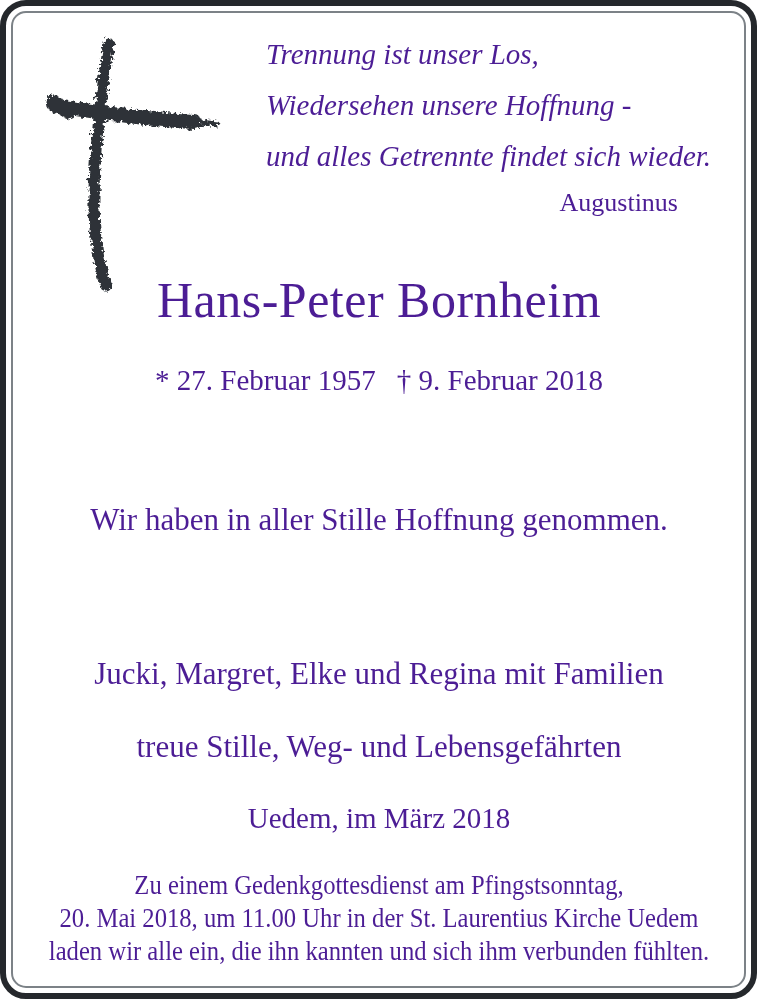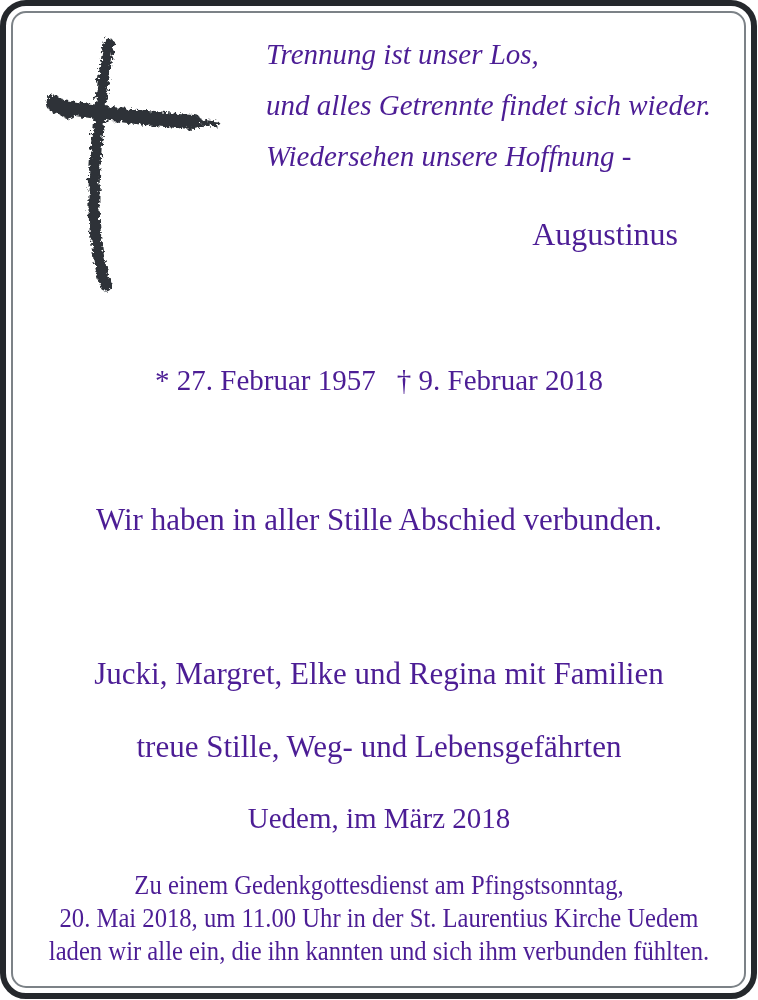--- a/index.html
+++ b/index.html
@@ -42,22 +42,21 @@
   }
   .quote {
     left: 266px; top: 29px;
     font-style: italic;
     font-size: 29px;
     line-height: 51px;
     white-space: nowrap;
   }
   .attribution {
     right: 80px; top: 188px;
-    font-size: 32px;
-    margin-top: 28px;
+    font-size: 26px;
   }
   .deceased-name {
     top: 271px;
     font-size: 50px;
     letter-spacing: 0.5px;
   }
   .dates {
     top: 364px;
     font-size: 29px;
   }
@@ -99,32 +98,33 @@
         <path d="M64,12 C56,58 48,128 49,178 C50,214 55,236 61,254" stroke-width="11"></path>
         <path d="M10,74 C58,81 118,89 150,90" stroke-width="14"></path>
         <path d="M146,89 L172,92" stroke-width="5"></path>
         <path d="M8,70 L24,80" stroke-width="15"></path>
       </g>
     </svg>
   </div>
 
   <div class="abs quote">
     <div>Trennung ist unser Los,</div>
+    <div>Wiedersehen unsere Hoffnung -</div>
     <div>und alles Getrennte findet sich wieder.</div>
-    <div>Wiedersehen unsere Hoffnung -</div>
   </div>
 
   <div class="abs attribution">Augustinus</div>
 
+  <div class="abs centered deceased-name">Hans-Peter Bornheim</div>
 
   <div class="abs centered dates">
     <span class="birth">* 27. Februar 1957</span><span class="death">† 9. Februar 2018</span>
   </div>
 
-  <div class="abs centered body-line farewell">Wir haben in aller Stille Abschied verbunden.</div>
+  <div class="abs centered body-line farewell">Wir haben in aller Stille Hoffnung genommen.</div>
 
   <div class="abs centered body-line mourner-1">Jucki, Margret, Elke und Regina mit Familien</div>
   <div class="abs centered body-line mourner-2">treue Stille, Weg- und Lebensgefährten</div>
 
   <div class="abs centered place-date">Uedem, im März 2018</div>
 
   <div class="abs centered service">
     <div>Zu einem Gedenkgottesdienst am Pfingstsonntag,</div>
     <div>20. Mai 2018, um 11.00 Uhr in der St. Laurentius Kirche Uedem</div>
     <div>laden wir alle ein, die ihn kannten und sich ihm verbunden fühlten.</div>

